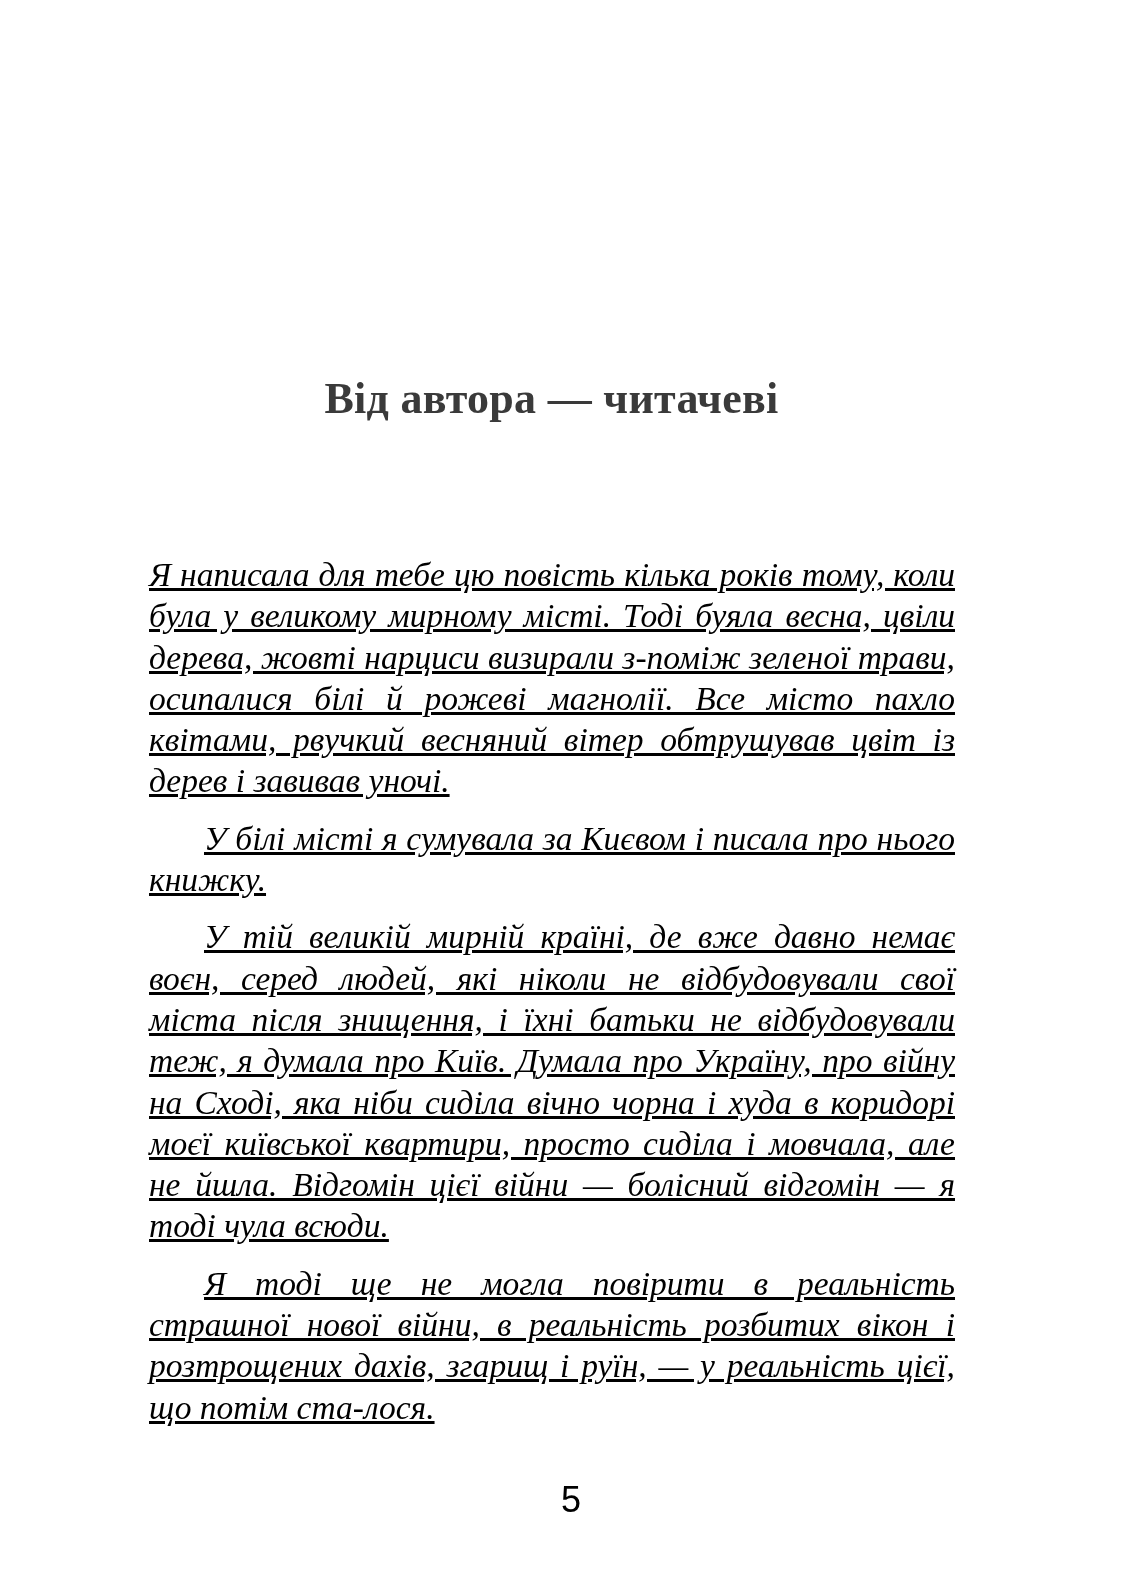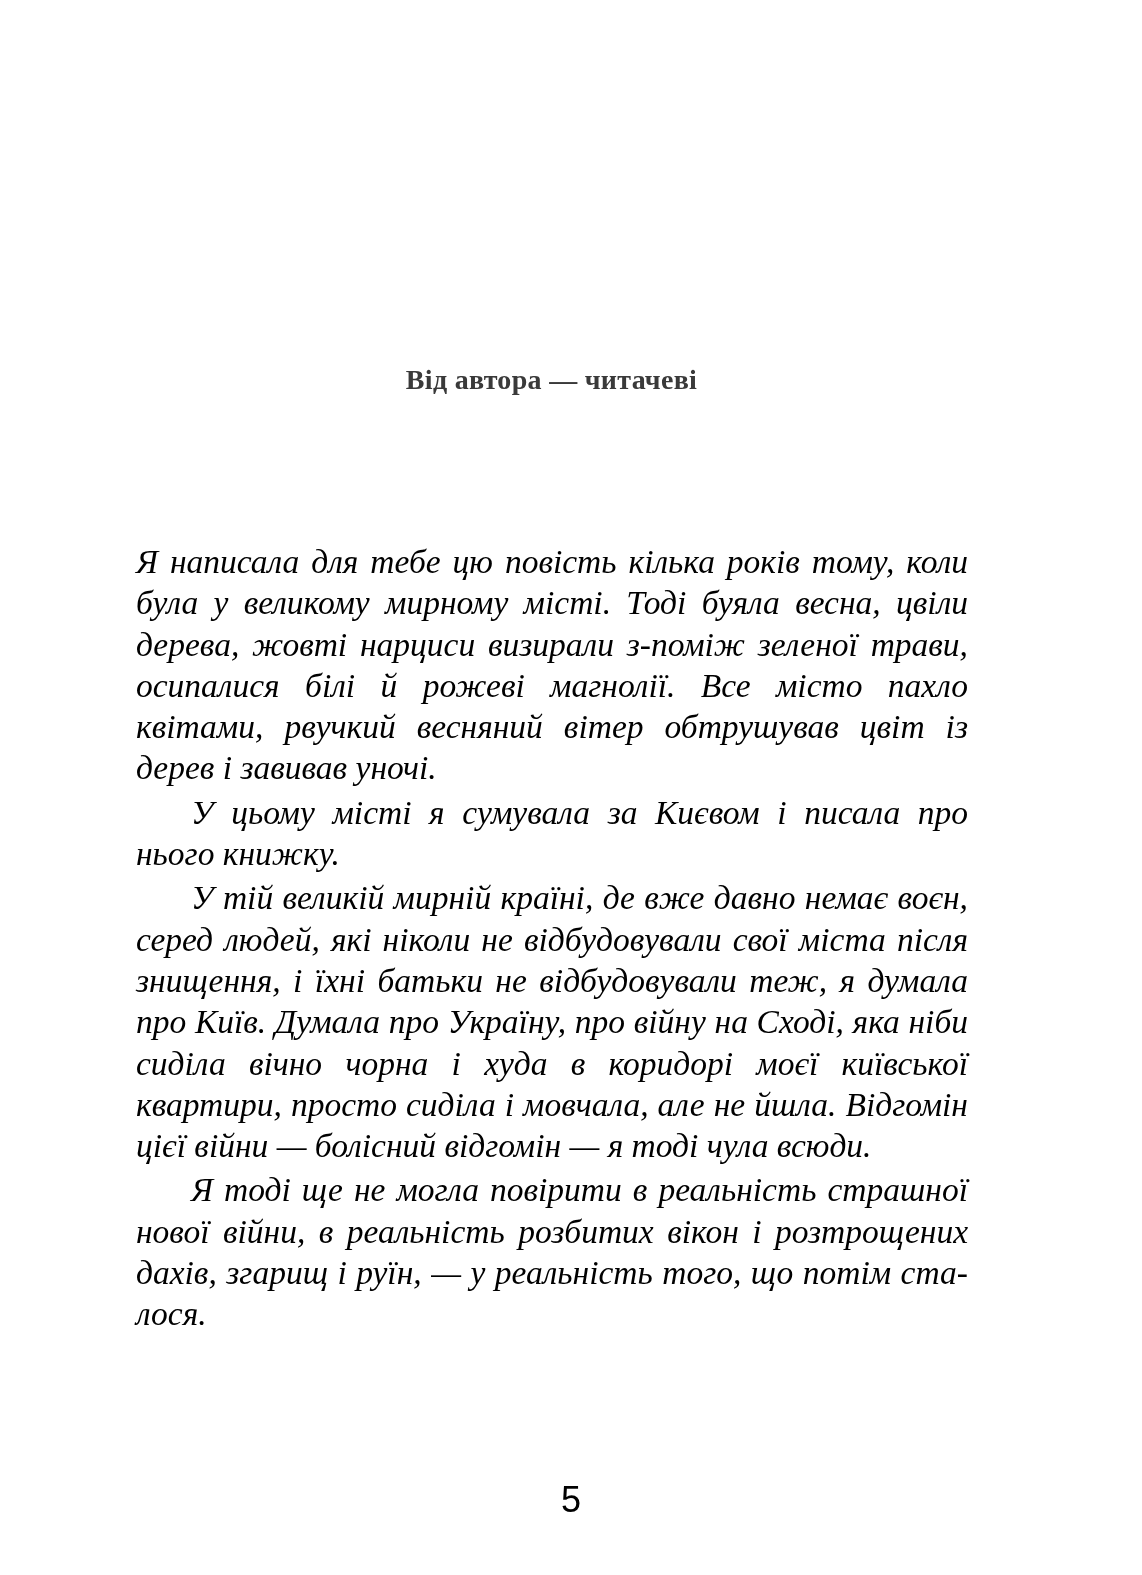--- a/index.html
+++ b/index.html
@@ -22,21 +22,21 @@
   
   .chapter-title {
     position: absolute;
     left: 133px;
     top: 345px;
     width: 837px;
     text-align: center;
     font-family: "Liberation Serif", "DejaVu Serif", serif;
     font-weight: 700;
     font-style: normal;
-    font-size: 28px;
+    font-size: 44px;
     line-height: 1.12;
     color: #3a3a3a;
     letter-spacing: 0.3px;
     white-space: nowrap;
   }
 
   
   .body-text {
     position: absolute;
     left: 133px;
@@ -48,23 +48,24 @@
     font-size: 33.5px;
     line-height: 41.3px;
     color: #000000;
     text-align: justify;
     text-justify: inter-word;
     -webkit-hyphens: none;
     hyphens: none;
   }
 
   .body-text p {
-    margin: 3px;
+    margin: 16px;
     padding: 0;
     text-indent: 0;
+    text-decoration: underline;
   }
 
   .body-text p.indented {
     text-indent: 55px;
   }
 
   
 
   
   .folio {
@@ -83,20 +84,20 @@
 </style>
 </head>
 <body>
 
 <div class="page">
 
   <h1 class="chapter-title">Від автора — читачеві</h1>
 
   <div class="body-text">
     <p>Я написала для тебе цю повість кілька років тому, коли була у великому мирному місті. Тоді буяла весна, цвіли дерева, жовті нарциси визирали з-поміж зеленої трави, осипалися білі й рожеві магнолії. Все місто пахло квітами, рвучкий весняний вітер обтрушував цвіт із дерев і завивав уночі.</p>
-    <p class="indented">У цьому місті я сумувала за Києвом і писала про нього книжку.</p>
+    <p class="indented">У білі місті я сумувала за Києвом і писала про нього книжку.</p>
     <p class="indented">У тій великій мирній країні, де вже давно немає воєн, серед людей, які ніколи не відбудовували свої міста після знищення, і їхні батьки не відбудовували теж, я думала про Київ. Думала про Україну, про війну на Сході, яка ніби сиділа вічно чорна і худа в коридорі моєї київської квартири, просто сиділа і мовчала, але не йшла. Відгомін цієї війни — болісний відгомін — я тоді чула всюди.</p>
-    <p class="indented">Я тоді ще не могла повірити в реальність страшної нової війни, в реальність розбитих вікон і розтрощених дахів, згарищ і руїн, — у реальність того, що потім ста-лося.</p>
+    <p class="indented">Я тоді ще не могла повірити в реальність страшної нової війни, в реальність розбитих вікон і розтрощених дахів, згарищ і руїн, — у реальність цієї, що потім ста-лося.</p>
   </div>
 
   <div class="folio">5</div>
 
 </div>
 
 </body></html>

